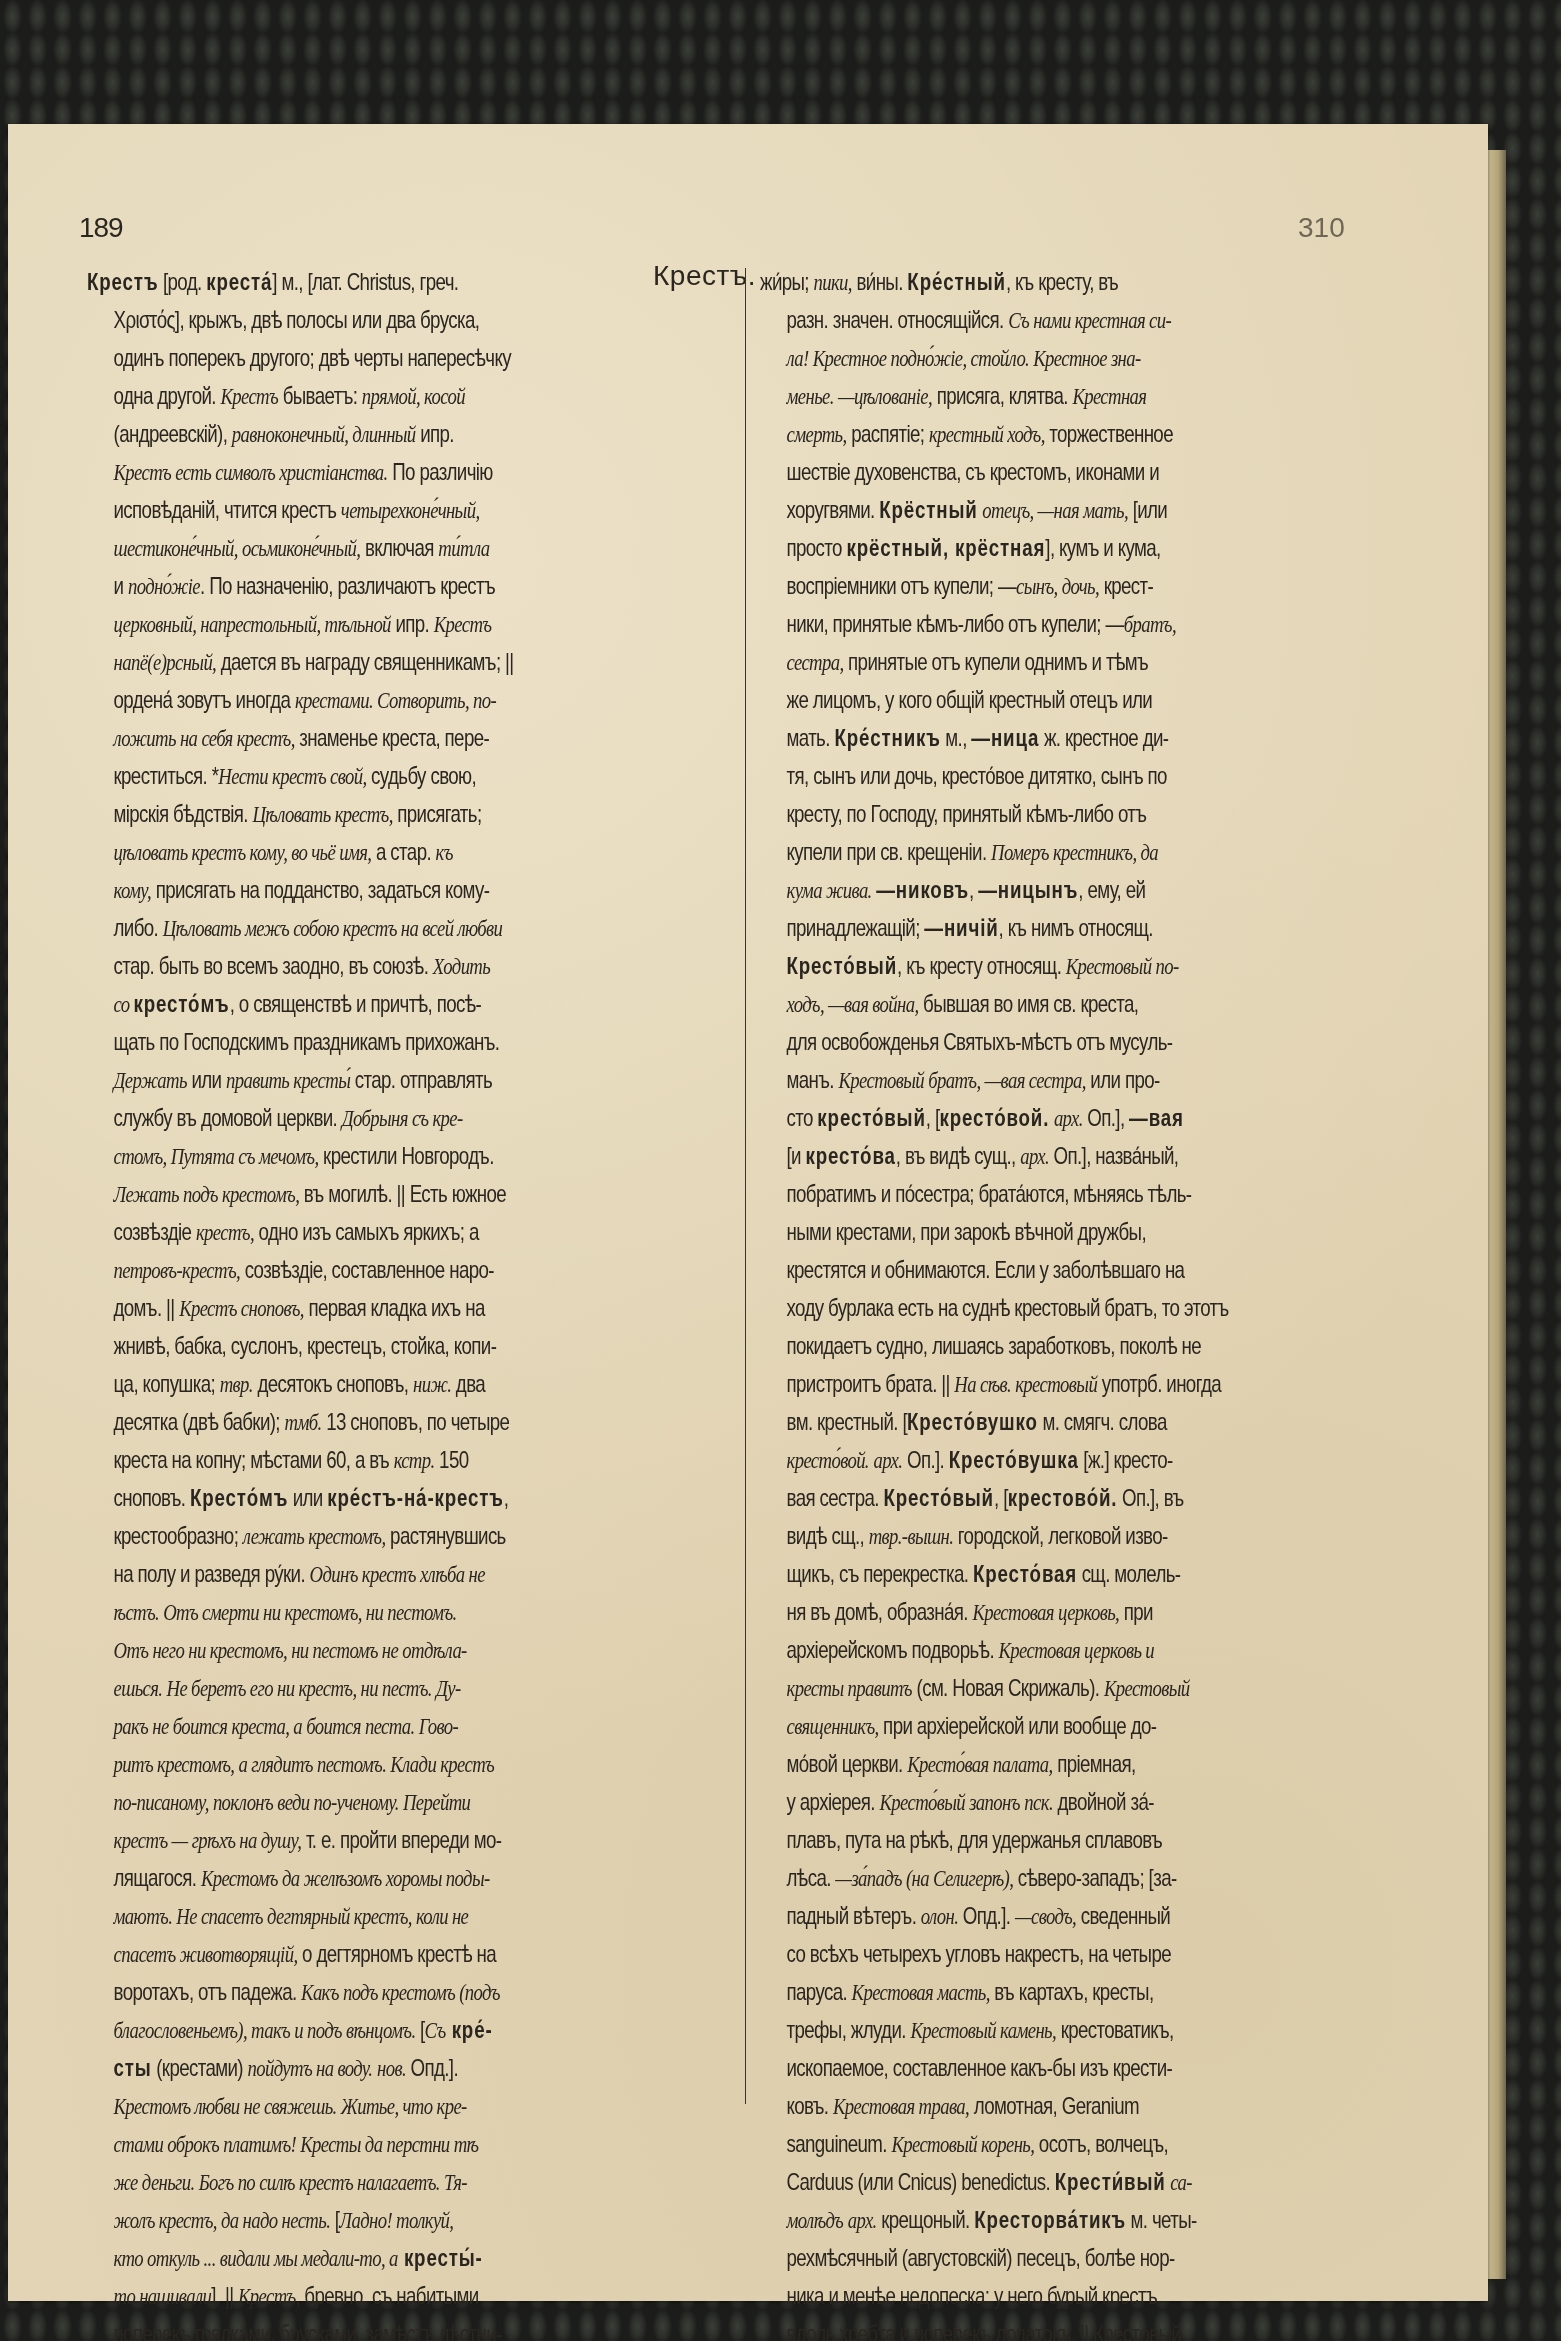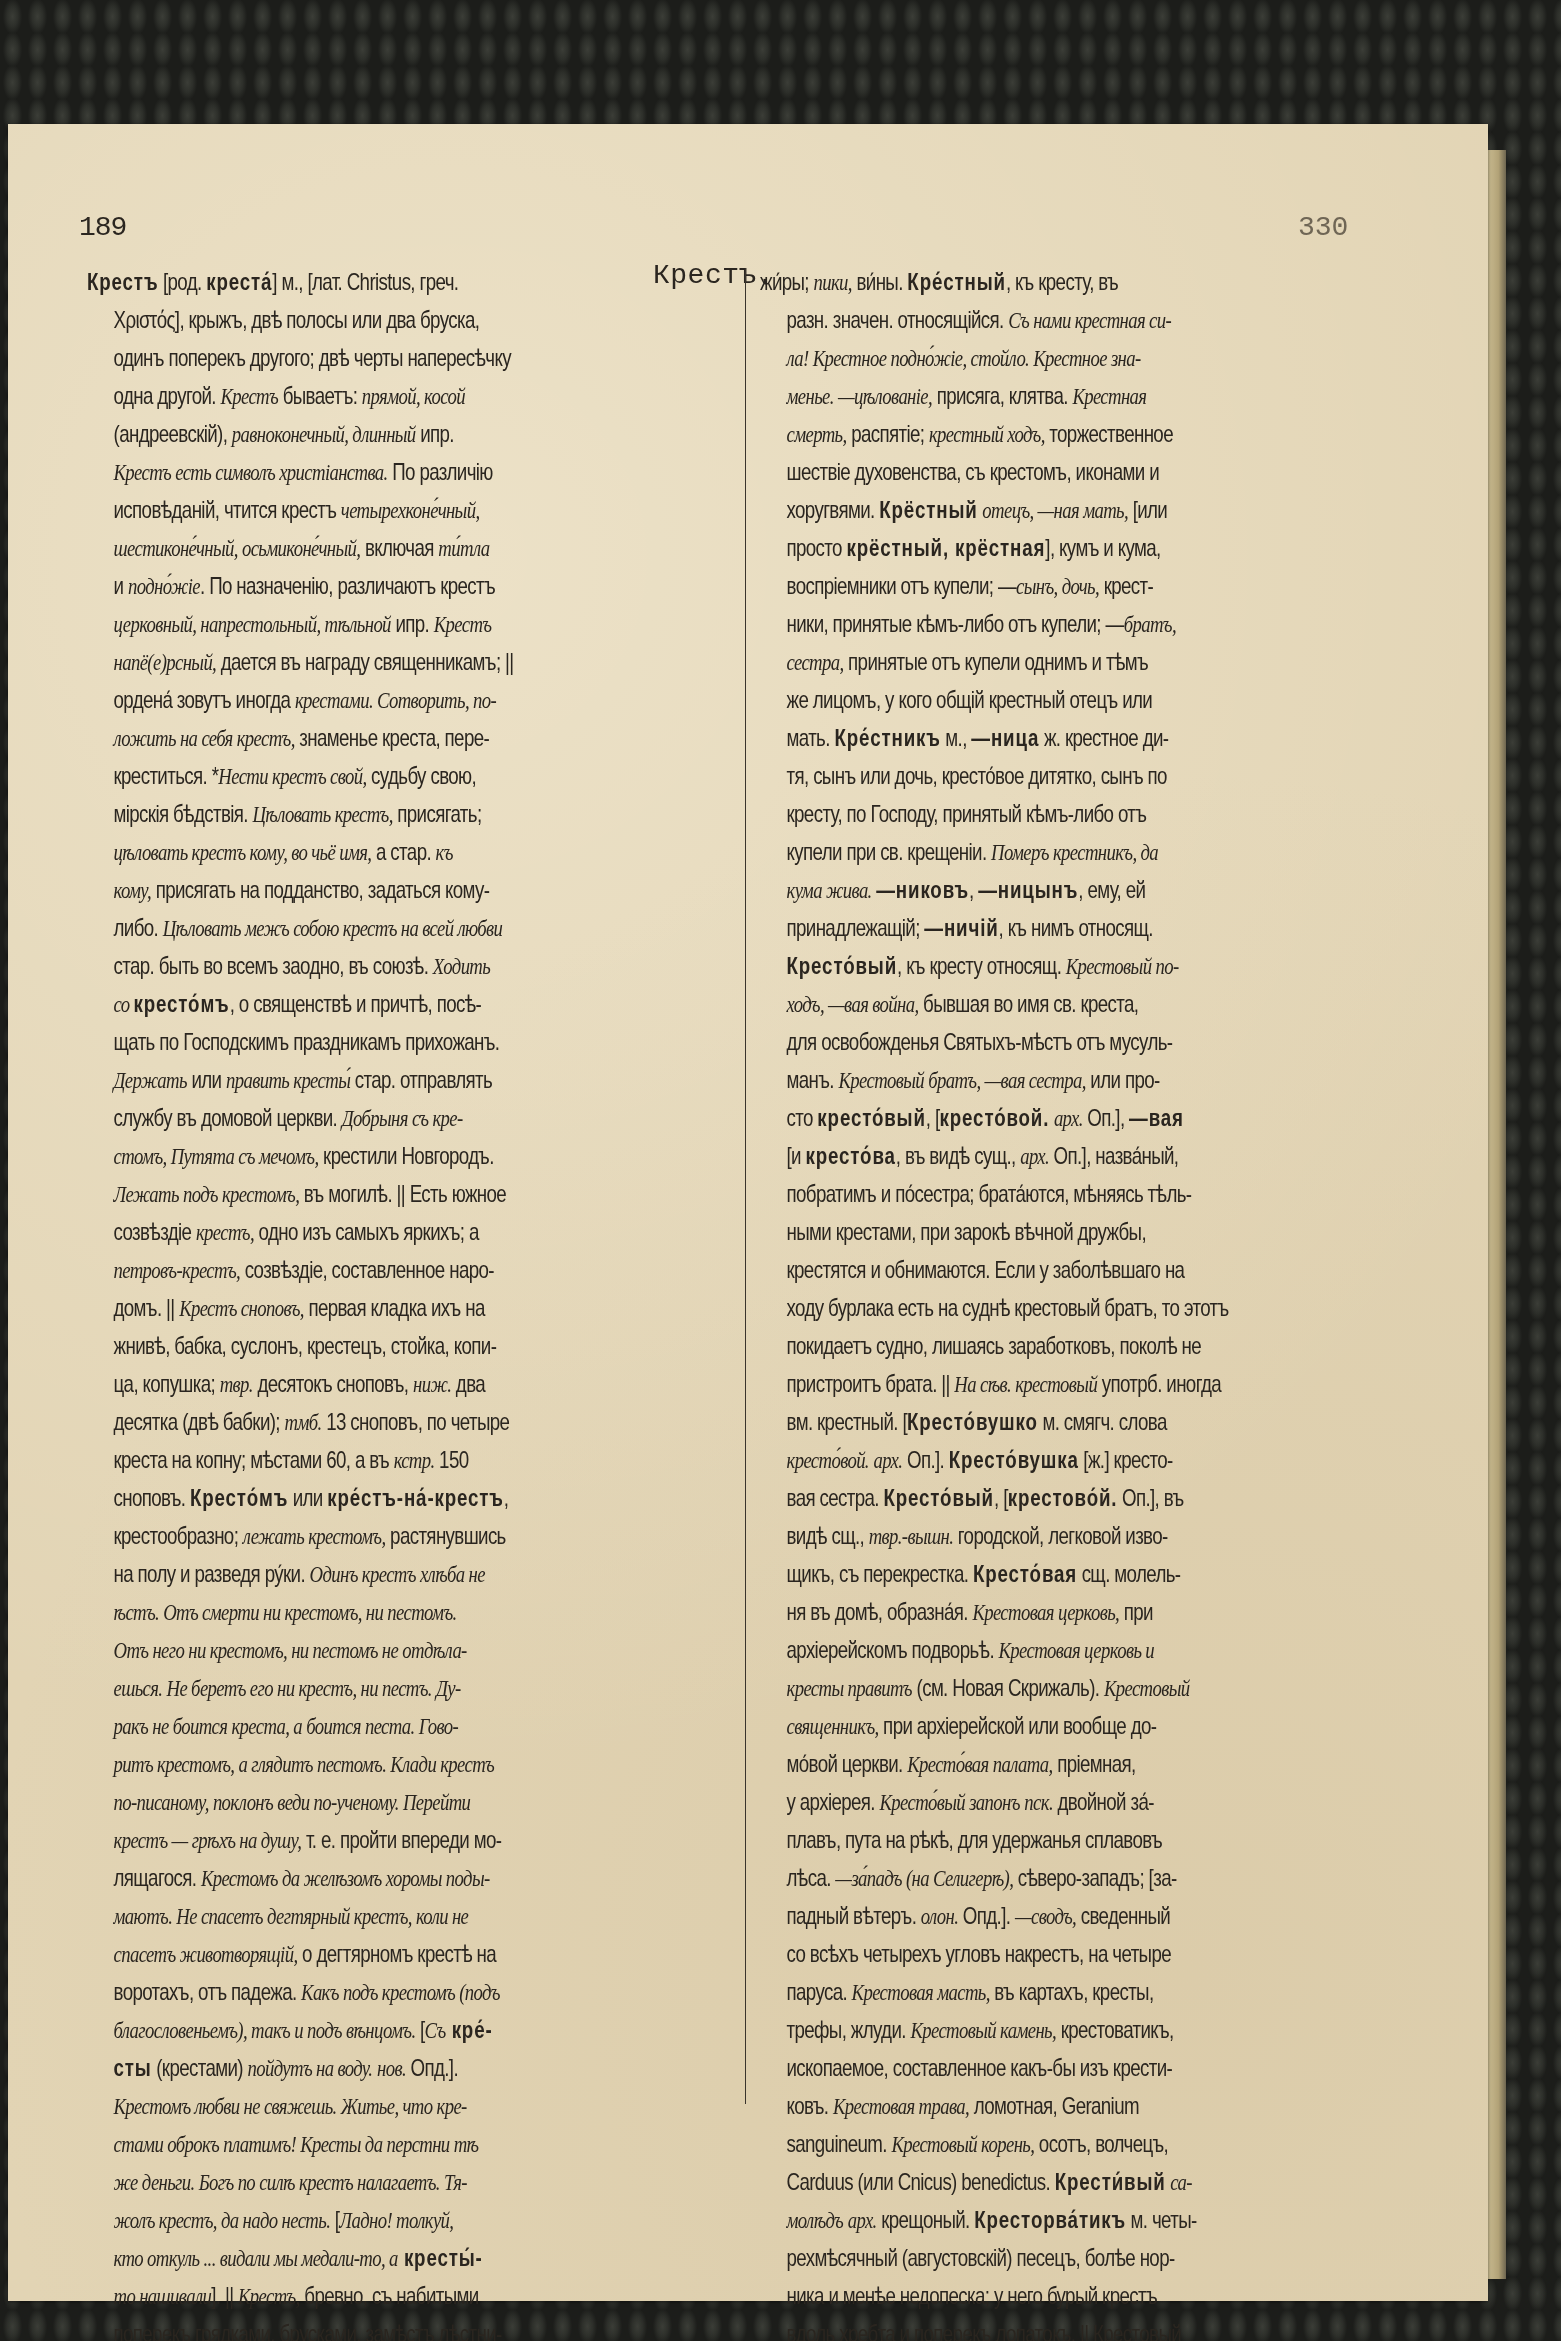--- a/index.html
+++ b/index.html
@@ -18,21 +18,21 @@
       radial-gradient(circle at 30% 20%, rgba(255,250,235,0.35), transparent 60%),
       radial-gradient(circle at 80% 85%, rgba(200,180,140,0.25), transparent 55%);
     box-shadow: 0 1.1px 3.2px rgba(0,0,0,0.5);
   }
   .page-edge {
     position: absolute; left: 1487px; top: 150px; width: 19.3px; height: 2129px;
     background: linear-gradient(to right, #cbbd93, #b2a277 60%, #6e6650);
   }
   .running-head {
     position: absolute; top: 212px; left: 0; width: 1365px; height: 38px;
-    font-family: Liberation Mono, monospace; font-size: 28px; color: #2b2620;
+    font-family: Liberation Sans, sans-serif; font-size: 28px; color: #2b2620;
   }
   .page-num-left { position: absolute; left: 79px; top: 0; letter-spacing: -1.1px; }
   .page-title { position: absolute; left: 653px; top: 0; letter-spacing: 0.5px; margin-top: 48px; }
   .page-num-right { position: absolute; left: 1298px; top: 0; color: #6f6655; }
   .column {
     position: absolute; top: 263px; width: 643px;
     font-family: "Liberation Sans Narrow", "Liberation Sans", "DejaVu Sans", sans-serif;
     font-size: 24px; line-height: 38px; color: #2a251f;
     text-align: justify;
     transform-origin: 0 0;
@@ -54,21 +54,21 @@
 </style>
 </head>
 <body>
 
 <div class="page-edge"></div>
 <div class="page"></div>
 
 <div class="running-head">
   <span class="page-num-left">189</span>
   <span class="page-title">Крестъ.</span>
-  <span class="page-num-right">330</span>
+  <span class="page-num-right">310</span>
 </div>
 
 <div class="column col-left" id="col-left">
     <span class="line"><b>Крестъ</b><span> [род. </span><b>креста́</b><span>] м., [лат. Christus, греч.</span></span>
     <span class="line indent"><span>Χριστός], крыжъ, двѣ полосы или два бруска,</span></span>
     <span class="line indent"><span>одинъ поперекъ другого; двѣ черты напересѣчку</span></span>
     <span class="line indent"><span>одна другой. </span><i>Крестъ</i><span> бываетъ: </span><i>прямой, косой</i></span>
     <span class="line indent"><span>(андреевскій), </span><i>равноконечный, длинный</i><span> ипр.</span></span>
     <span class="line indent"><i>Крестъ есть символъ христіанства.</i><span> По различію</span></span>
     <span class="line indent"><span>исповѣданій, чтится крестъ </span><i>четырехконе́чный,</i></span>

